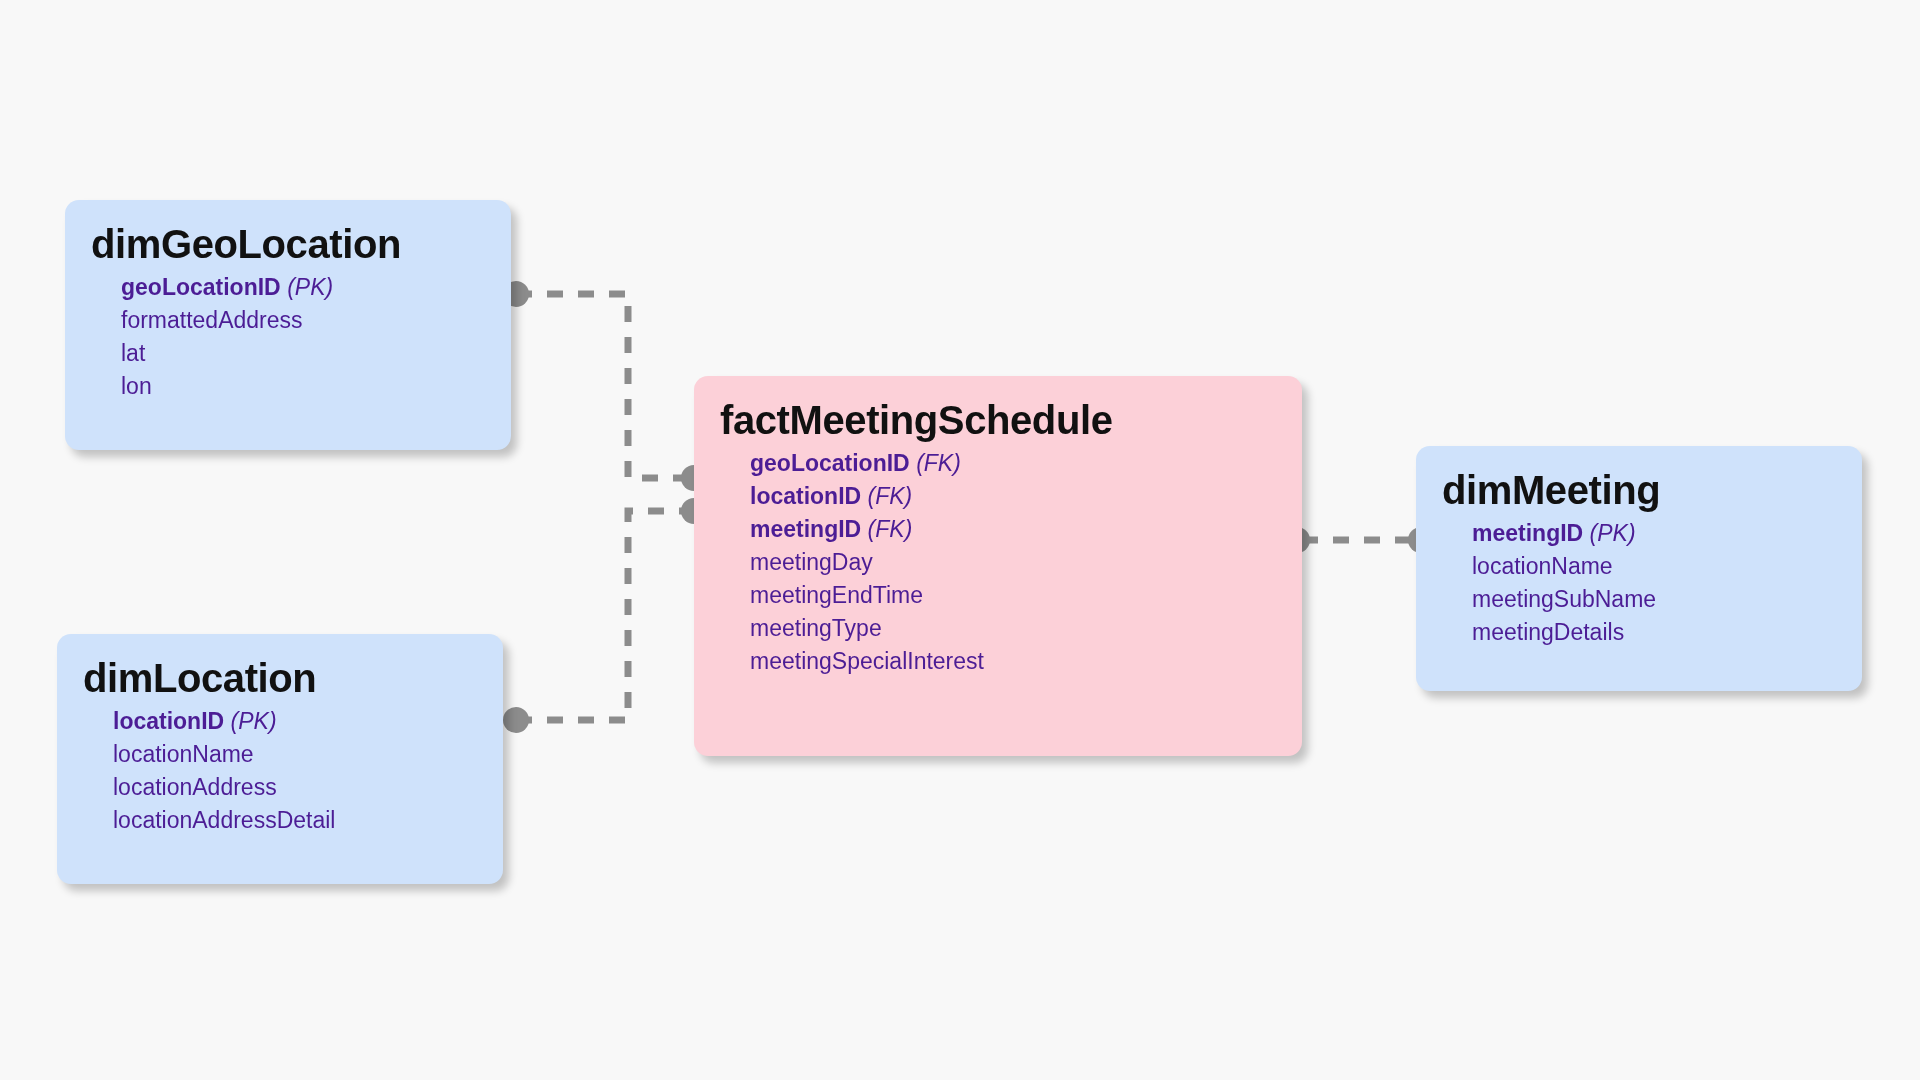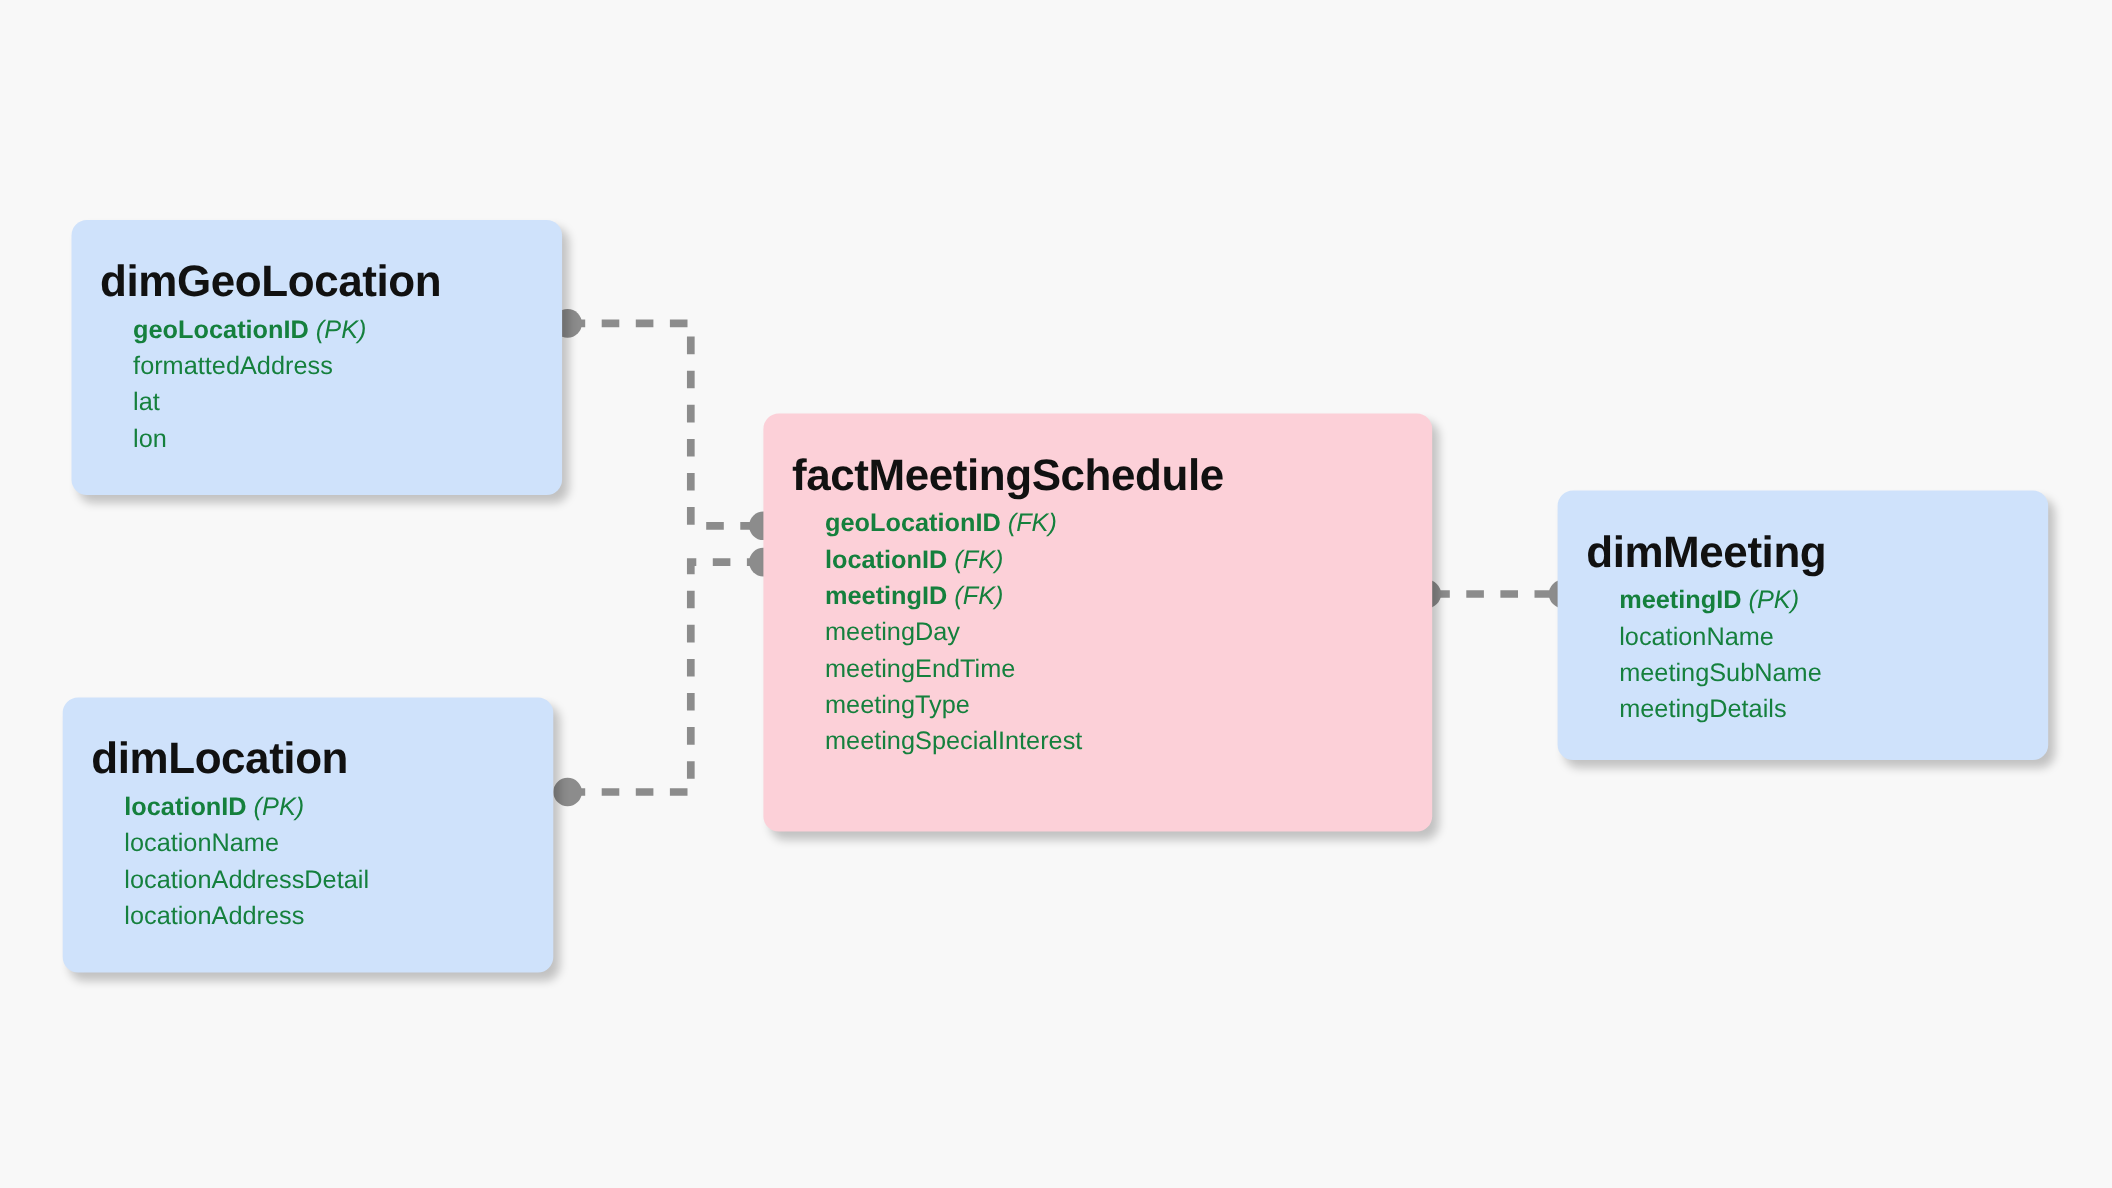--- a/index.html
+++ b/index.html
@@ -35,32 +35,32 @@
   }
   .entity.dim  { background: #cfe2fb; }
   .entity.fact { background: #fcd0d8; }
 
   .entity-title {
     font-size: 40px;
     font-weight: bold;
     color: #111111;
     letter-spacing: -0.4px;
     line-height: 1.12;
-    margin: 16px 0 4px 0;
+    margin: 4px 0 4px 0;
     white-space: nowrap;
   }
   .attr-list {
     list-style: none;
     margin: 0;
     padding: 0 0 0 30px;
   }
   .attr {
     font-size: 23px;
     line-height: 33px;
-    color: #15803d;
+    color: #4c1d95;
     white-space: nowrap;
   }
   .attr .aname { font-weight: normal; }
   .attr.key .aname { font-weight: bold; }
   .attr .atag {
     font-style: italic;
     font-weight: normal;
   }
 
   
@@ -125,25 +125,25 @@
     <ul class="attr-list">
       <li class="attr key">
         <span class="aname">locationID</span>
         <span class="atag">(PK)</span>
       </li>
       <li class="attr">
         <span class="aname">locationName</span>
         <span class="atag"></span>
       </li>
       <li class="attr">
+        <span class="aname">locationAddress</span>
+        <span class="atag"></span>
+      </li>
+      <li class="attr">
         <span class="aname">locationAddressDetail</span>
-        <span class="atag"></span>
-      </li>
-      <li class="attr">
-        <span class="aname">locationAddress</span>
         <span class="atag"></span>
       </li>
     </ul>
   </div>
 
   <div class="entity fact" id="ent-fact">
     <div class="entity-title">factMeetingSchedule</div>
     <ul class="attr-list">
       <li class="attr key">
         <span class="aname">geoLocationID</span>

